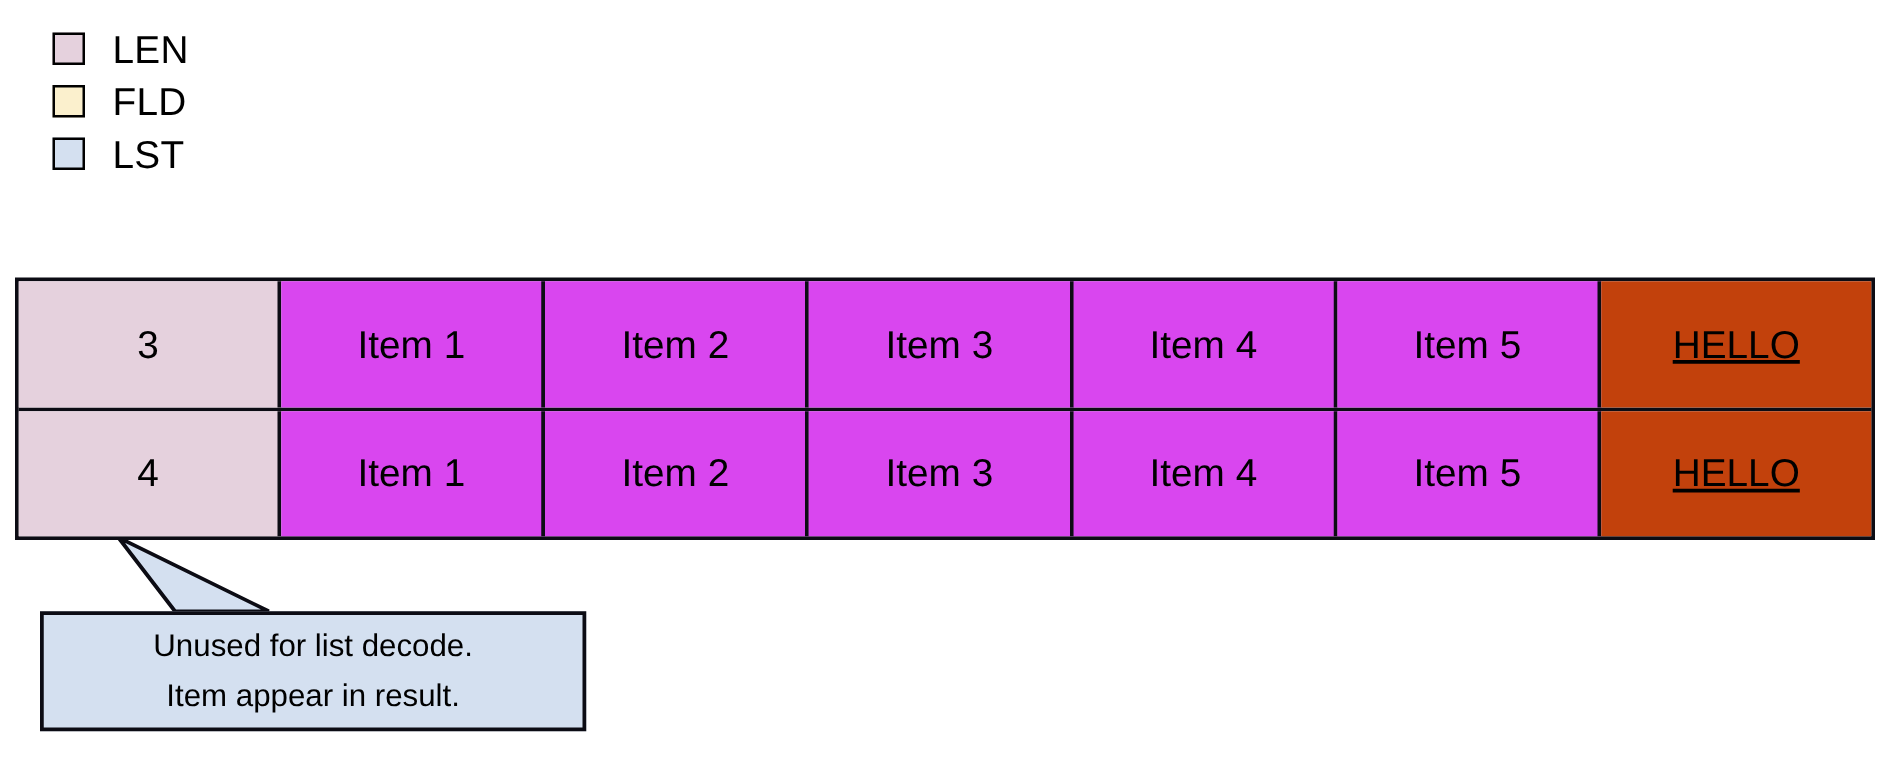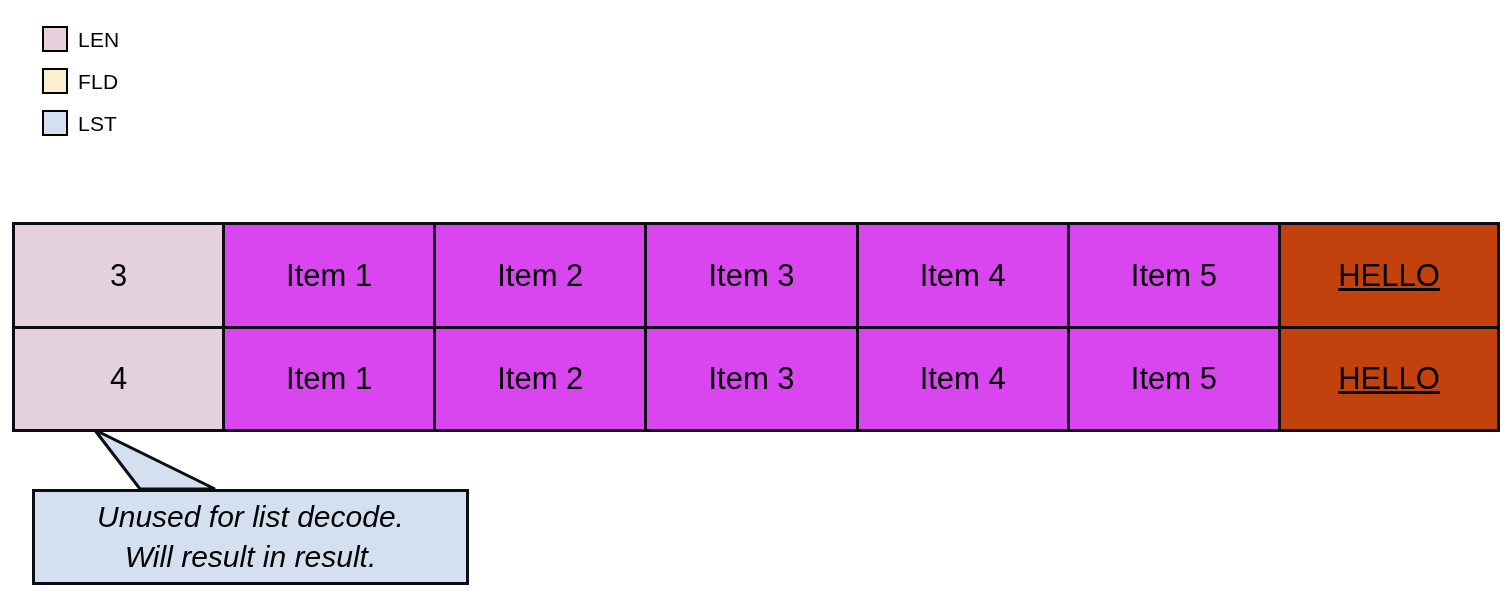--- a/index.html
+++ b/index.html
@@ -30,22 +30,22 @@
     height: 42px;
   }
   .legend-swatch {
     width: 26px;
     height: 26px;
     box-sizing: border-box;
     border: 2px solid #000000;
     flex: 0 0 auto;
   }
   .legend-label {
-    margin-left: 10px;
-    font-size: 21px;
+    margin-left: 22px;
+    font-size: 31px;
     line-height: 31px;
     letter-spacing: 0.2px;
     white-space: nowrap;
   }
 
   
   #record-table {
     position: absolute;
     left: 12px;
     top: 222px;
@@ -101,24 +101,23 @@
     height: 96px;
     box-sizing: border-box;
     background: #d4e0f0;
     border: 3px solid #0c0c14;
     display: flex;
     flex-direction: column;
     align-items: center;
     justify-content: center;
   }
   .callout-line {
-    font-size: 30px;
+    font-size: 25px;
     line-height: 40px;
     white-space: nowrap;
-    font-style: italic;
   }
   #callout-tail {
     position: absolute;
     left: 60px;
     top: 425px;
     width: 200px;
     height: 75px;
     pointer-events: none;
   }
 </style>
@@ -167,14 +166,14 @@
   </div>
 
 </div>
 
 <svg id="callout-tail" viewBox="0 0 200 75">
   <polygon points="37,8 80,64 155,64 41,8" fill="#d4e0f0" stroke="#0c0c14" stroke-width="3" stroke-linejoin="miter"></polygon>
 </svg>
 
 <div id="callout">
   <div class="callout-line">Unused for list decode.</div>
-  <div class="callout-line">Will result in result.</div>
+  <div class="callout-line">Item appear in result.</div>
 </div>
 
 </body></html>

